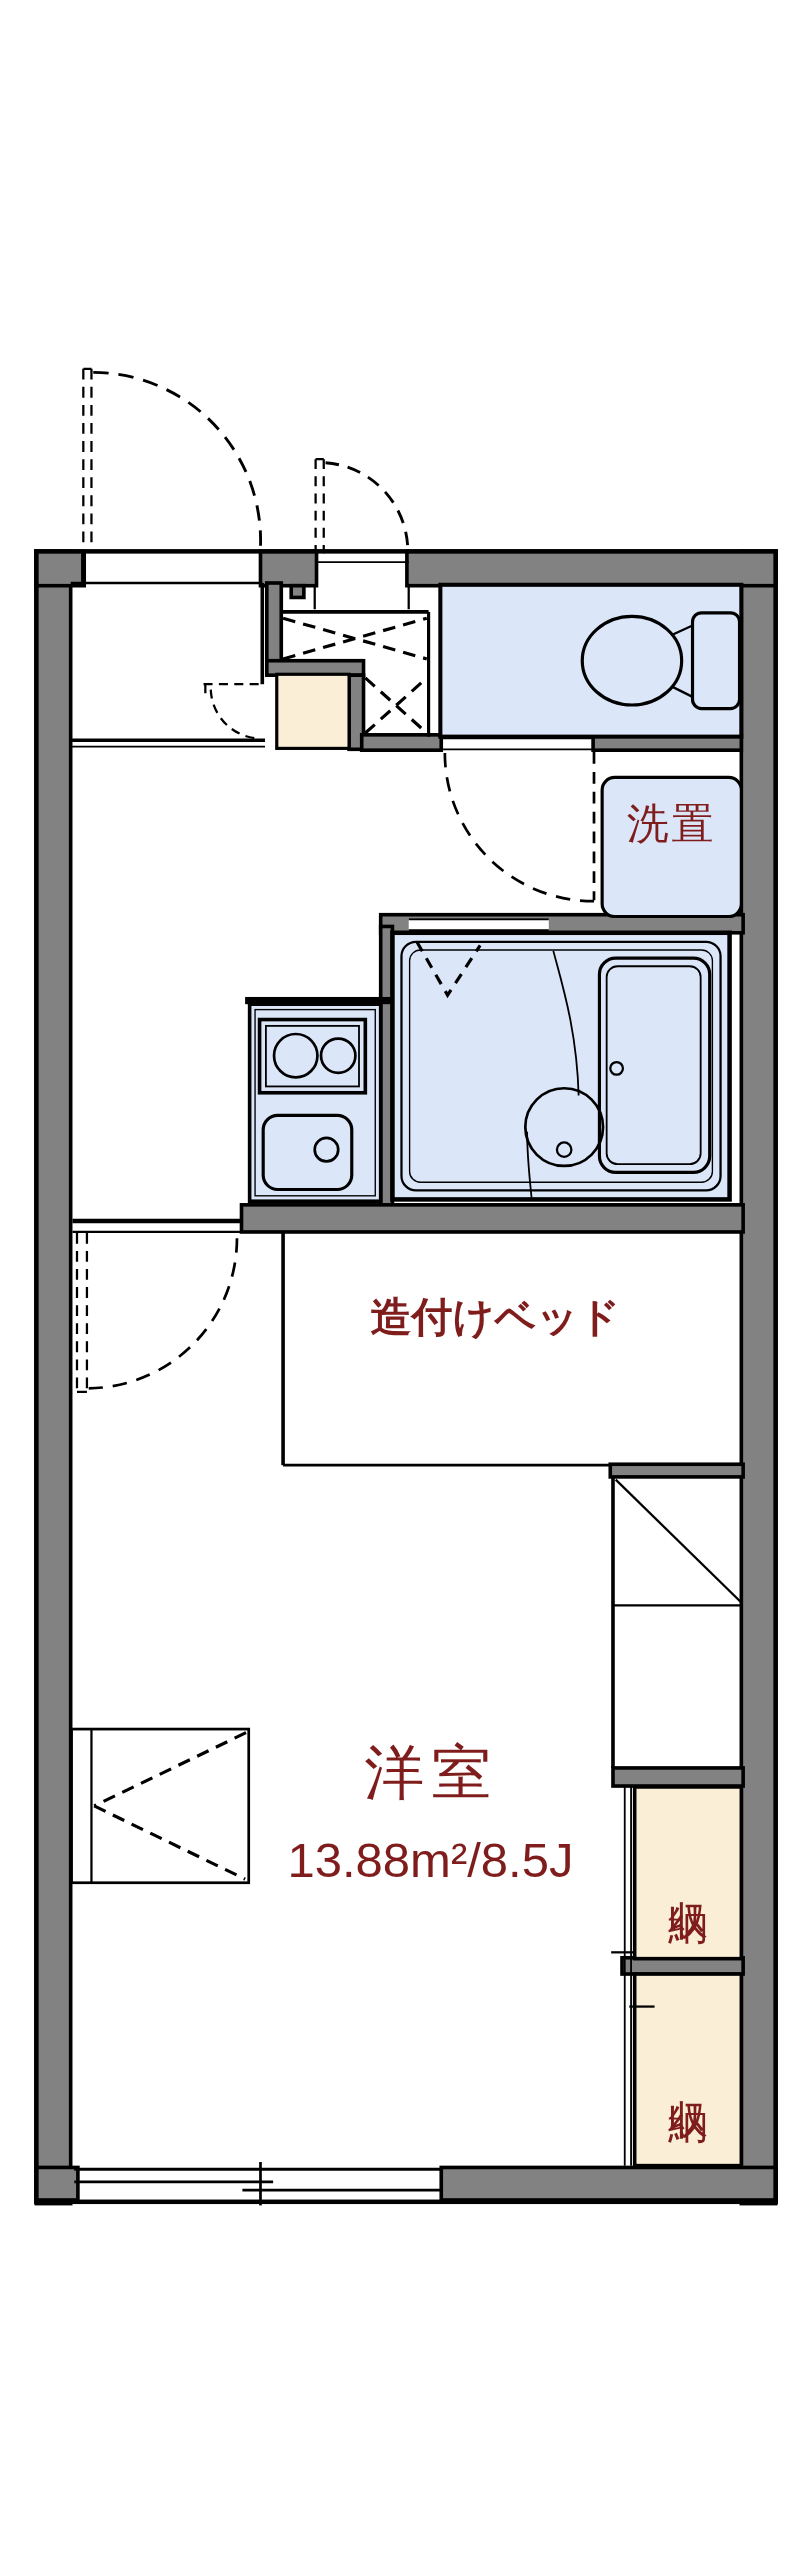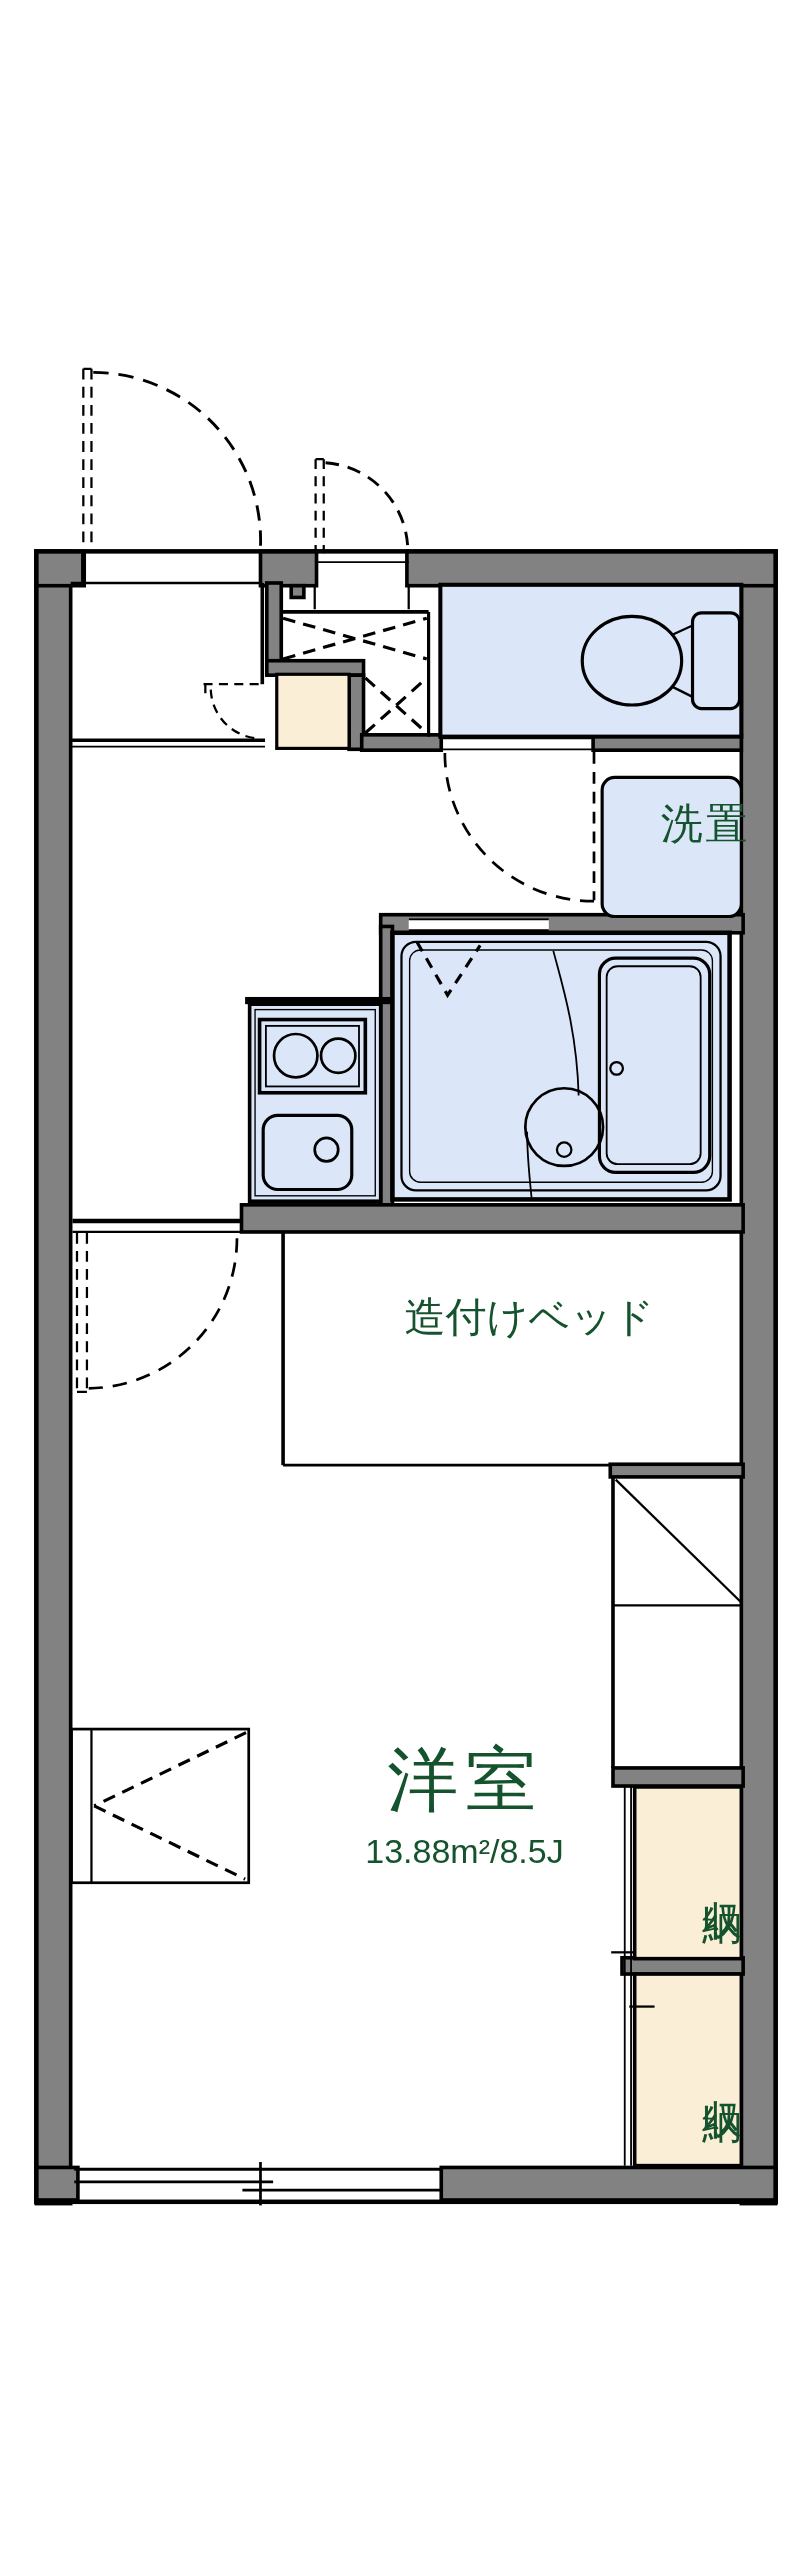--- a/index.html
+++ b/index.html
@@ -1,23 +1,23 @@
 <!DOCTYPE html>
 <html style="font-size:14.5px"><head>
 <meta charset="utf-8">
 <style>
   html,body{margin:0;padding:0;background:#fff;}
   #stage{position:relative;width:812px;height:2576px;background:#ffffff;overflow:hidden;
          font-family:"Liberation Sans","DejaVu Sans",sans-serif;}
   #plan-svg{position:absolute;left:0;top:0;}
-  .lbl{position:absolute;color:#14532d;text-align:center;line-height:1.2;margin-left:34px;}
+  .lbl{position:absolute;color:#7f1d1d;text-align:center;line-height:1.2;}
   .lbl-laundry{left:602px;top:799px;width:139px;font-size:42px;letter-spacing:2.7px;}
-  .lbl-bed{left:310px;top:1291px;width:371px;font-size:41px;line-height:53px;}
-  .lbl-room-name{left:249px;top:1737px;width:365px;font-size:71px;letter-spacing:7.2px;}
-  .lbl-room-area{left:212px;top:1831px;width:437px;font-size:34px;}
+  .lbl-bed{left:310px;top:1291px;width:371px;font-size:41px;line-height:53px;font-weight:bold;}
+  .lbl-room-name{left:249px;top:1737px;width:365px;font-size:60px;letter-spacing:7.2px;}
+  .lbl-room-area{left:212px;top:1831px;width:437px;font-size:49px;}
   .lbl-storage{left:635px;width:107px;display:flex;align-items:center;justify-content:center;
                writing-mode:vertical-rl;text-orientation:upright;font-size:40px;letter-spacing:5.4px;}
   .lbl-storage.s1{top:1806px;height:136px;}
   .lbl-storage.s2{top:2001px;height:145px;}
 </style>
 </head>
 <body>
 
 <div id="stage">
 

